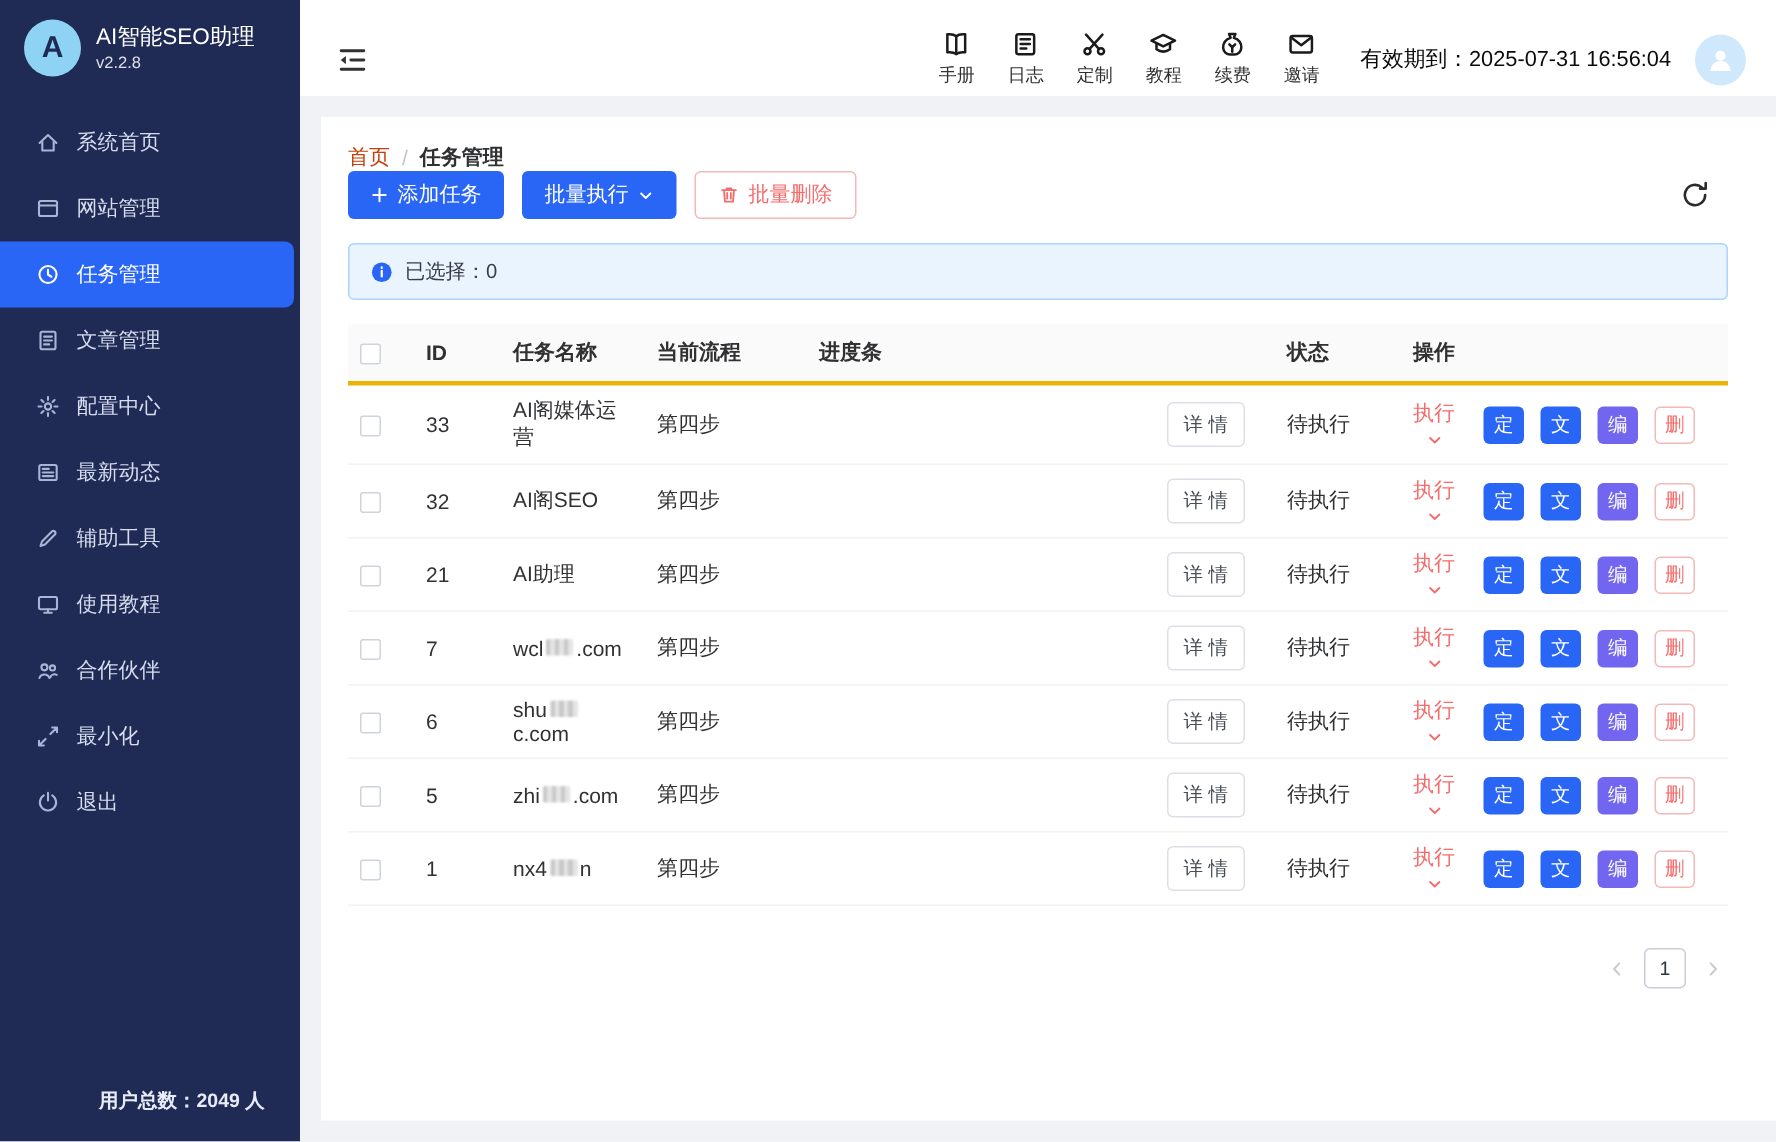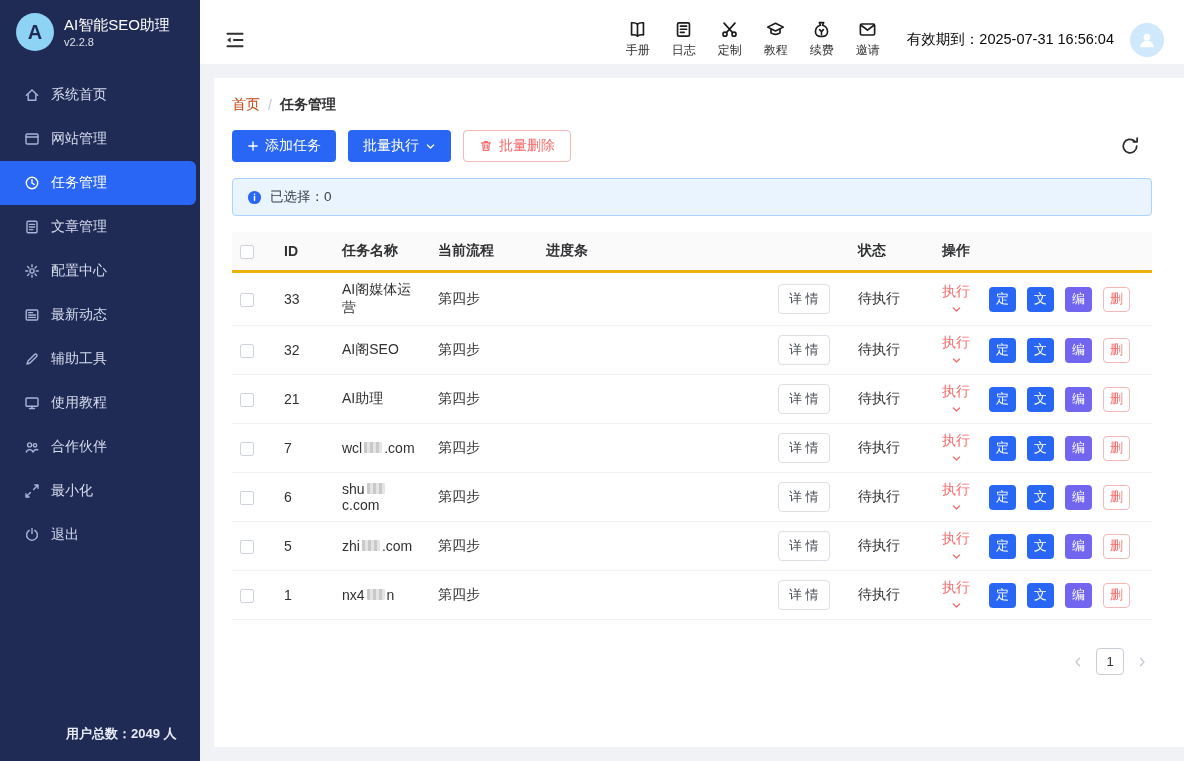--- a/index.html
+++ b/index.html
@@ -34,21 +34,21 @@
   .avatar svg { width:20px; height:20px; }
 
   .content { flex:1; background:#f0f2f5; padding:14px 0 14px 14px; min-height:0; }
   .card { background:#fff; height:100%; padding:18px 32px 20px 18px; overflow:hidden; }
 
   .breadcrumb { font-size:14px; display:flex; gap:8px; align-items:center; }
   .bc-home { color:#c2410c; cursor:pointer;font-family:Liberation Serif, serif; }
   .bc-sep { color:#c0c4cc; }
   .bc-current { color:#303133; font-weight:600; }
 
-  .toolbar { margin-top:16px; display:flex; align-items:center; gap:12px; }
+  .toolbar { display:flex; align-items:center; gap:12px; }
   .btn { height:32px; border-radius:4px; font-size:14px; display:inline-flex; align-items:center; gap:6px; padding:0 15px; cursor:pointer; border:none; font-family:inherit; }
   .btn-primary { background:var(--primary,#2a66f6); color:#fff; }
   .btn-primary .b-icon { display:inline-flex; width:12px; height:12px; }
   .btn-primary .b-icon svg { width:12px; height:12px; }
   .btn-danger-outline { background:#fff; border:1px solid #f3b8b8; color:var(--danger,#f56c6c); }
   .btn-danger-outline .b-icon { display:inline-flex; width:14px; height:14px; }
   .btn-danger-outline .b-icon svg { width:14px; height:14px; }
   .chev-small { display:inline-flex; width:11px; height:11px; }
   .chev-small svg { width:11px; height:11px; }
   .refresh-btn { margin-left:auto; margin-right:12px; width:20px; height:20px; color:#2b2b2b; cursor:pointer; display:inline-flex; }

